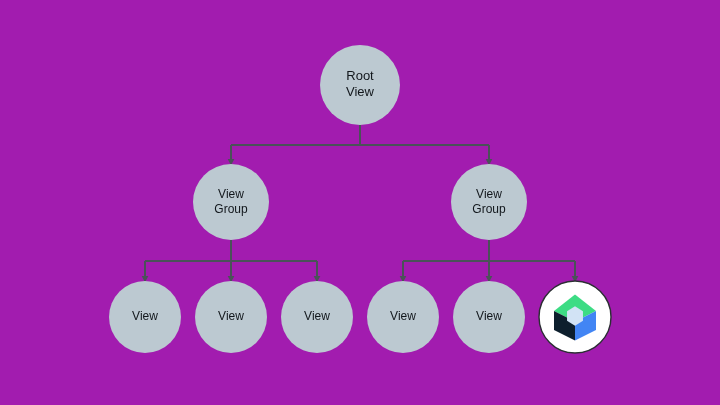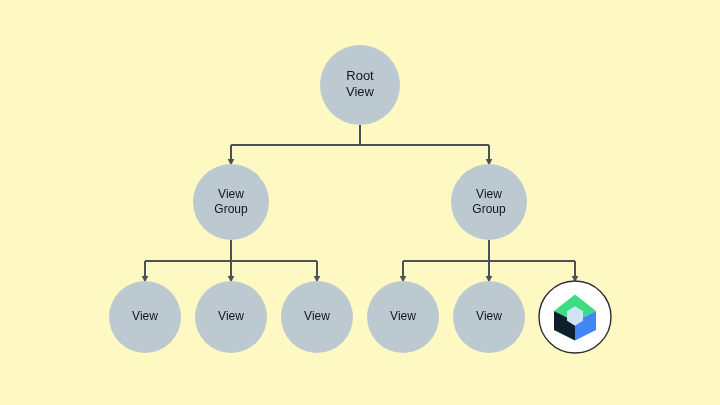--- a/index.html
+++ b/index.html
@@ -10,21 +10,21 @@
   body {
     width: 720px;
     height: 405px;
     font-family: "Liberation Sans", sans-serif;
     overflow: hidden;
   }
   #diagram-root {
     position: relative;
     width: 720px;
     height: 405px;
-    background: #fef9c3;
+    background: #a21caf;
   }
   #tree-svg {
     position: absolute;
     left: 0;
     top: 0;
     width: 720px;
     height: 405px;
     display: block;
   }
   .node-label {

